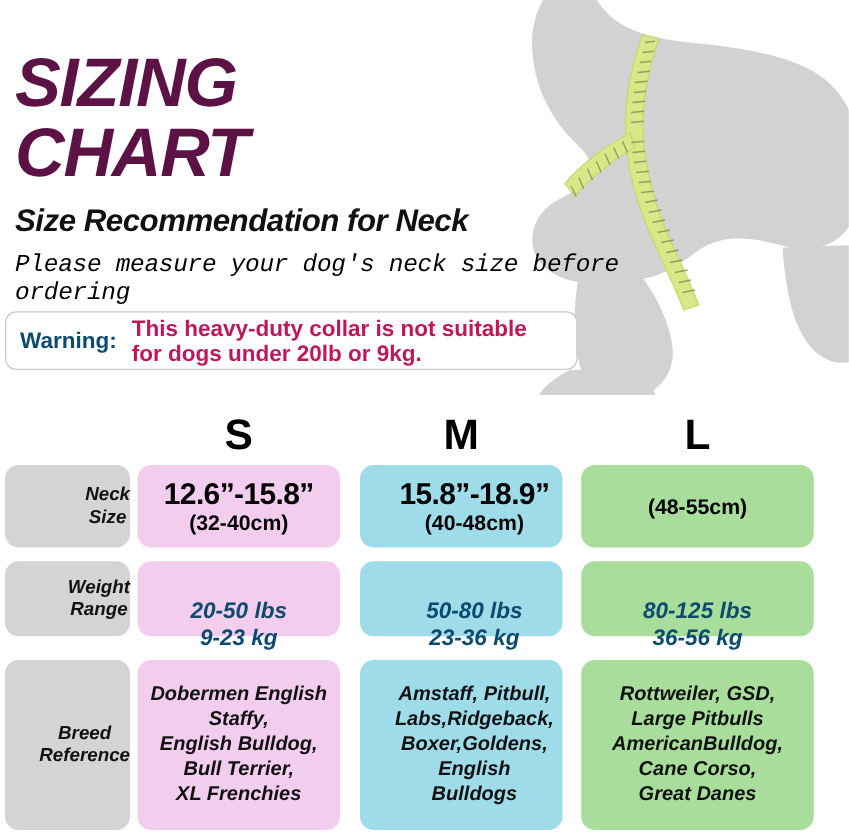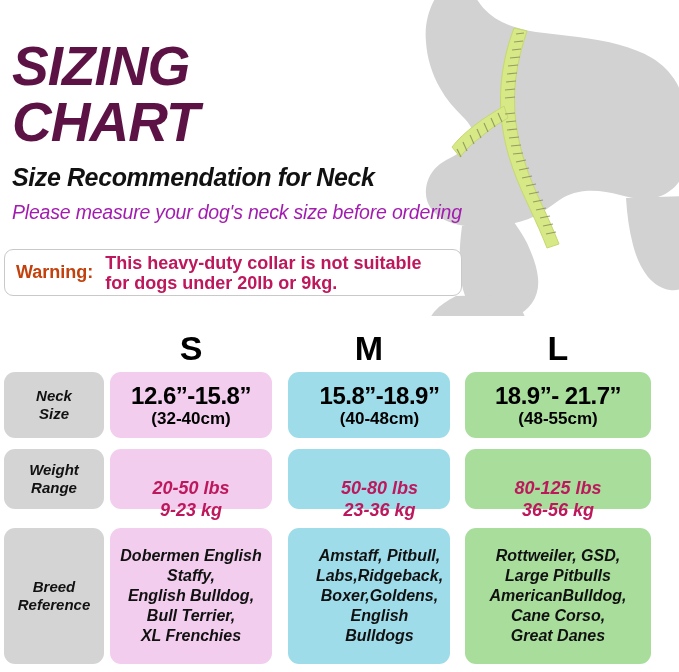--- a/index.html
+++ b/index.html
@@ -59,25 +59,25 @@
     font-style: italic;
     font-weight: bold;
     font-size: 25px;
     color: #111111;
     margin: 0;
     padding: 13px 0 0 12px;
     letter-spacing: -0.4px;
   }
 
   .instruction {
-    font-family: Liberation Sans, sans-serif;
+    font-family: Liberation Mono, monospace;
     font-style: italic;
     font-weight: normal;
     font-size: 19.5px;
-    color: #a21caf;
+    color: #000000;
     margin: 0;
     padding: 9px 0 0 12px;
     letter-spacing: -0.2px;
   }
 
   
   .warning-box {
     position: absolute;
     left: 4px;
     top: 249px;
@@ -89,21 +89,21 @@
     display: flex;
     align-items: center;
     box-sizing: border-box;
     z-index: 4;
   }
 
   .warning-label {
     font-family: "Liberation Sans", sans-serif;
     font-weight: bold;
     font-size: 18px;
-    color: #c2410c;
+    color: #0c4a6e;
     padding-left: 11px;
     white-space: nowrap;
   }
 
   .warning-text {
     font-family: "Liberation Sans", sans-serif;
     font-weight: bold;
     font-size: 18px;
     color: #be185d;
     line-height: 20px;
@@ -165,38 +165,38 @@
     line-height: 19px;
     color: #000000;
   }
 
   .cell-weight {
     font-family: "Liberation Sans", sans-serif;
     font-style: italic;
     font-weight: bold;
     font-size: 18px;
     line-height: 22px;
-    color: #be185d;
+    color: #0c4a6e;
     white-space: pre-line;
     margin-top: 39px;
   }
 
   .cell-breed {
     font-family: "Liberation Sans", sans-serif;
     font-style: italic;
     font-weight: bold;
     font-size: 16px;
     line-height: 20px;
     color: #111111;
     white-space: pre-line;
     padding: 0 6px;
   }
 
   
-  .col-label { left: 4px;   width: 100px; }
+  .col-label { left: 4px;   width: 100px; align-items: flex-end; }
   .col-s     { left: 110px; width: 162px; }
   .col-m     { left: 288px; width: 162px; }
   .col-l     { left: 465px; width: 186px; }
 
   
   .row-neck   { top: 372px; height: 66px; }
   .row-weight { top: 449px; height: 60px; }
   .row-breed  { top: 528px; height: 136px; }
 
   
@@ -351,21 +351,20 @@
   </div>
   <div class="cell col-s row-neck fill-pink">
     <span class="cell-value-main">12.6”-15.8”</span>
     <span class="cell-value-sub">(32-40cm)</span>
   </div>
   <div class="cell col-m row-neck fill-blue">
     <span class="cell-value-main">15.8”-18.9”</span>
     <span class="cell-value-sub">(40-48cm)</span>
   </div>
   <div class="cell col-l row-neck fill-green">
-    <span class="cell-value-main">18.9”- 21.7”</span>
     <span class="cell-value-sub">(48-55cm)</span>
   </div>
 
   <div class="cell col-label row-weight fill-grey">
     <span class="cell-label">Weight
 Range</span>
   </div>
   <div class="cell col-s row-weight fill-pink">
     <span class="cell-weight">20-50 lbs
 9-23 kg</span>

